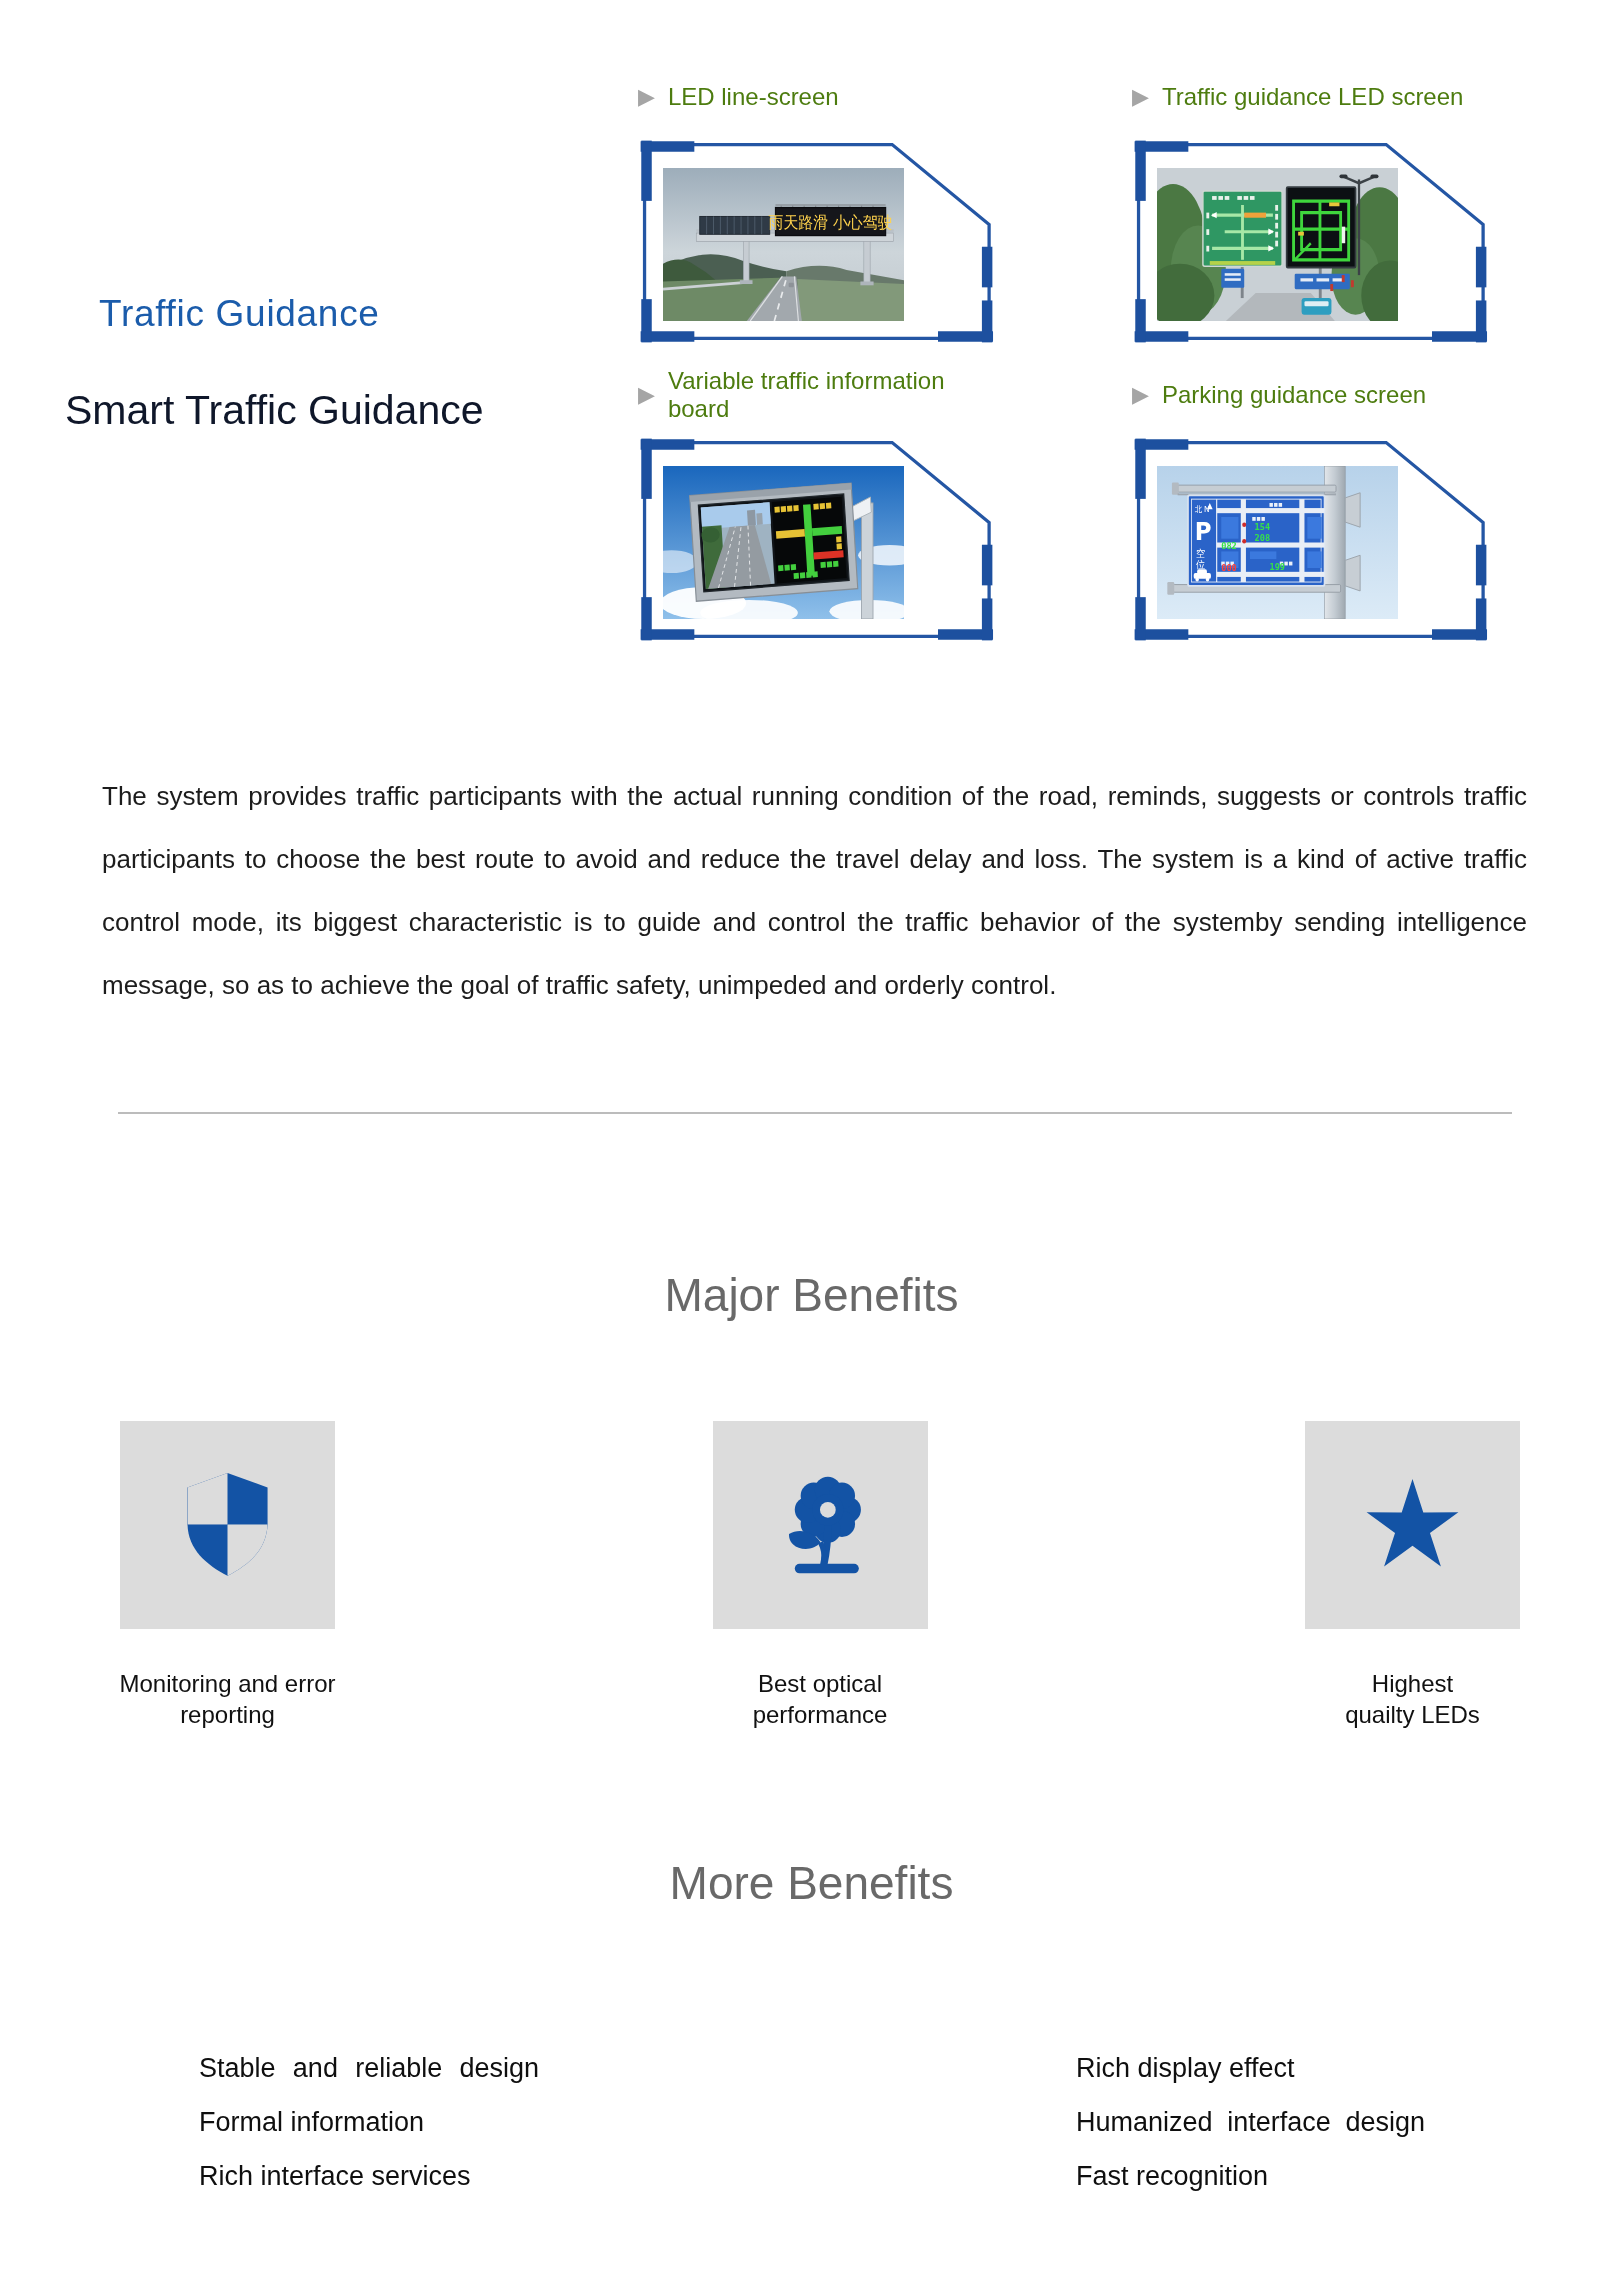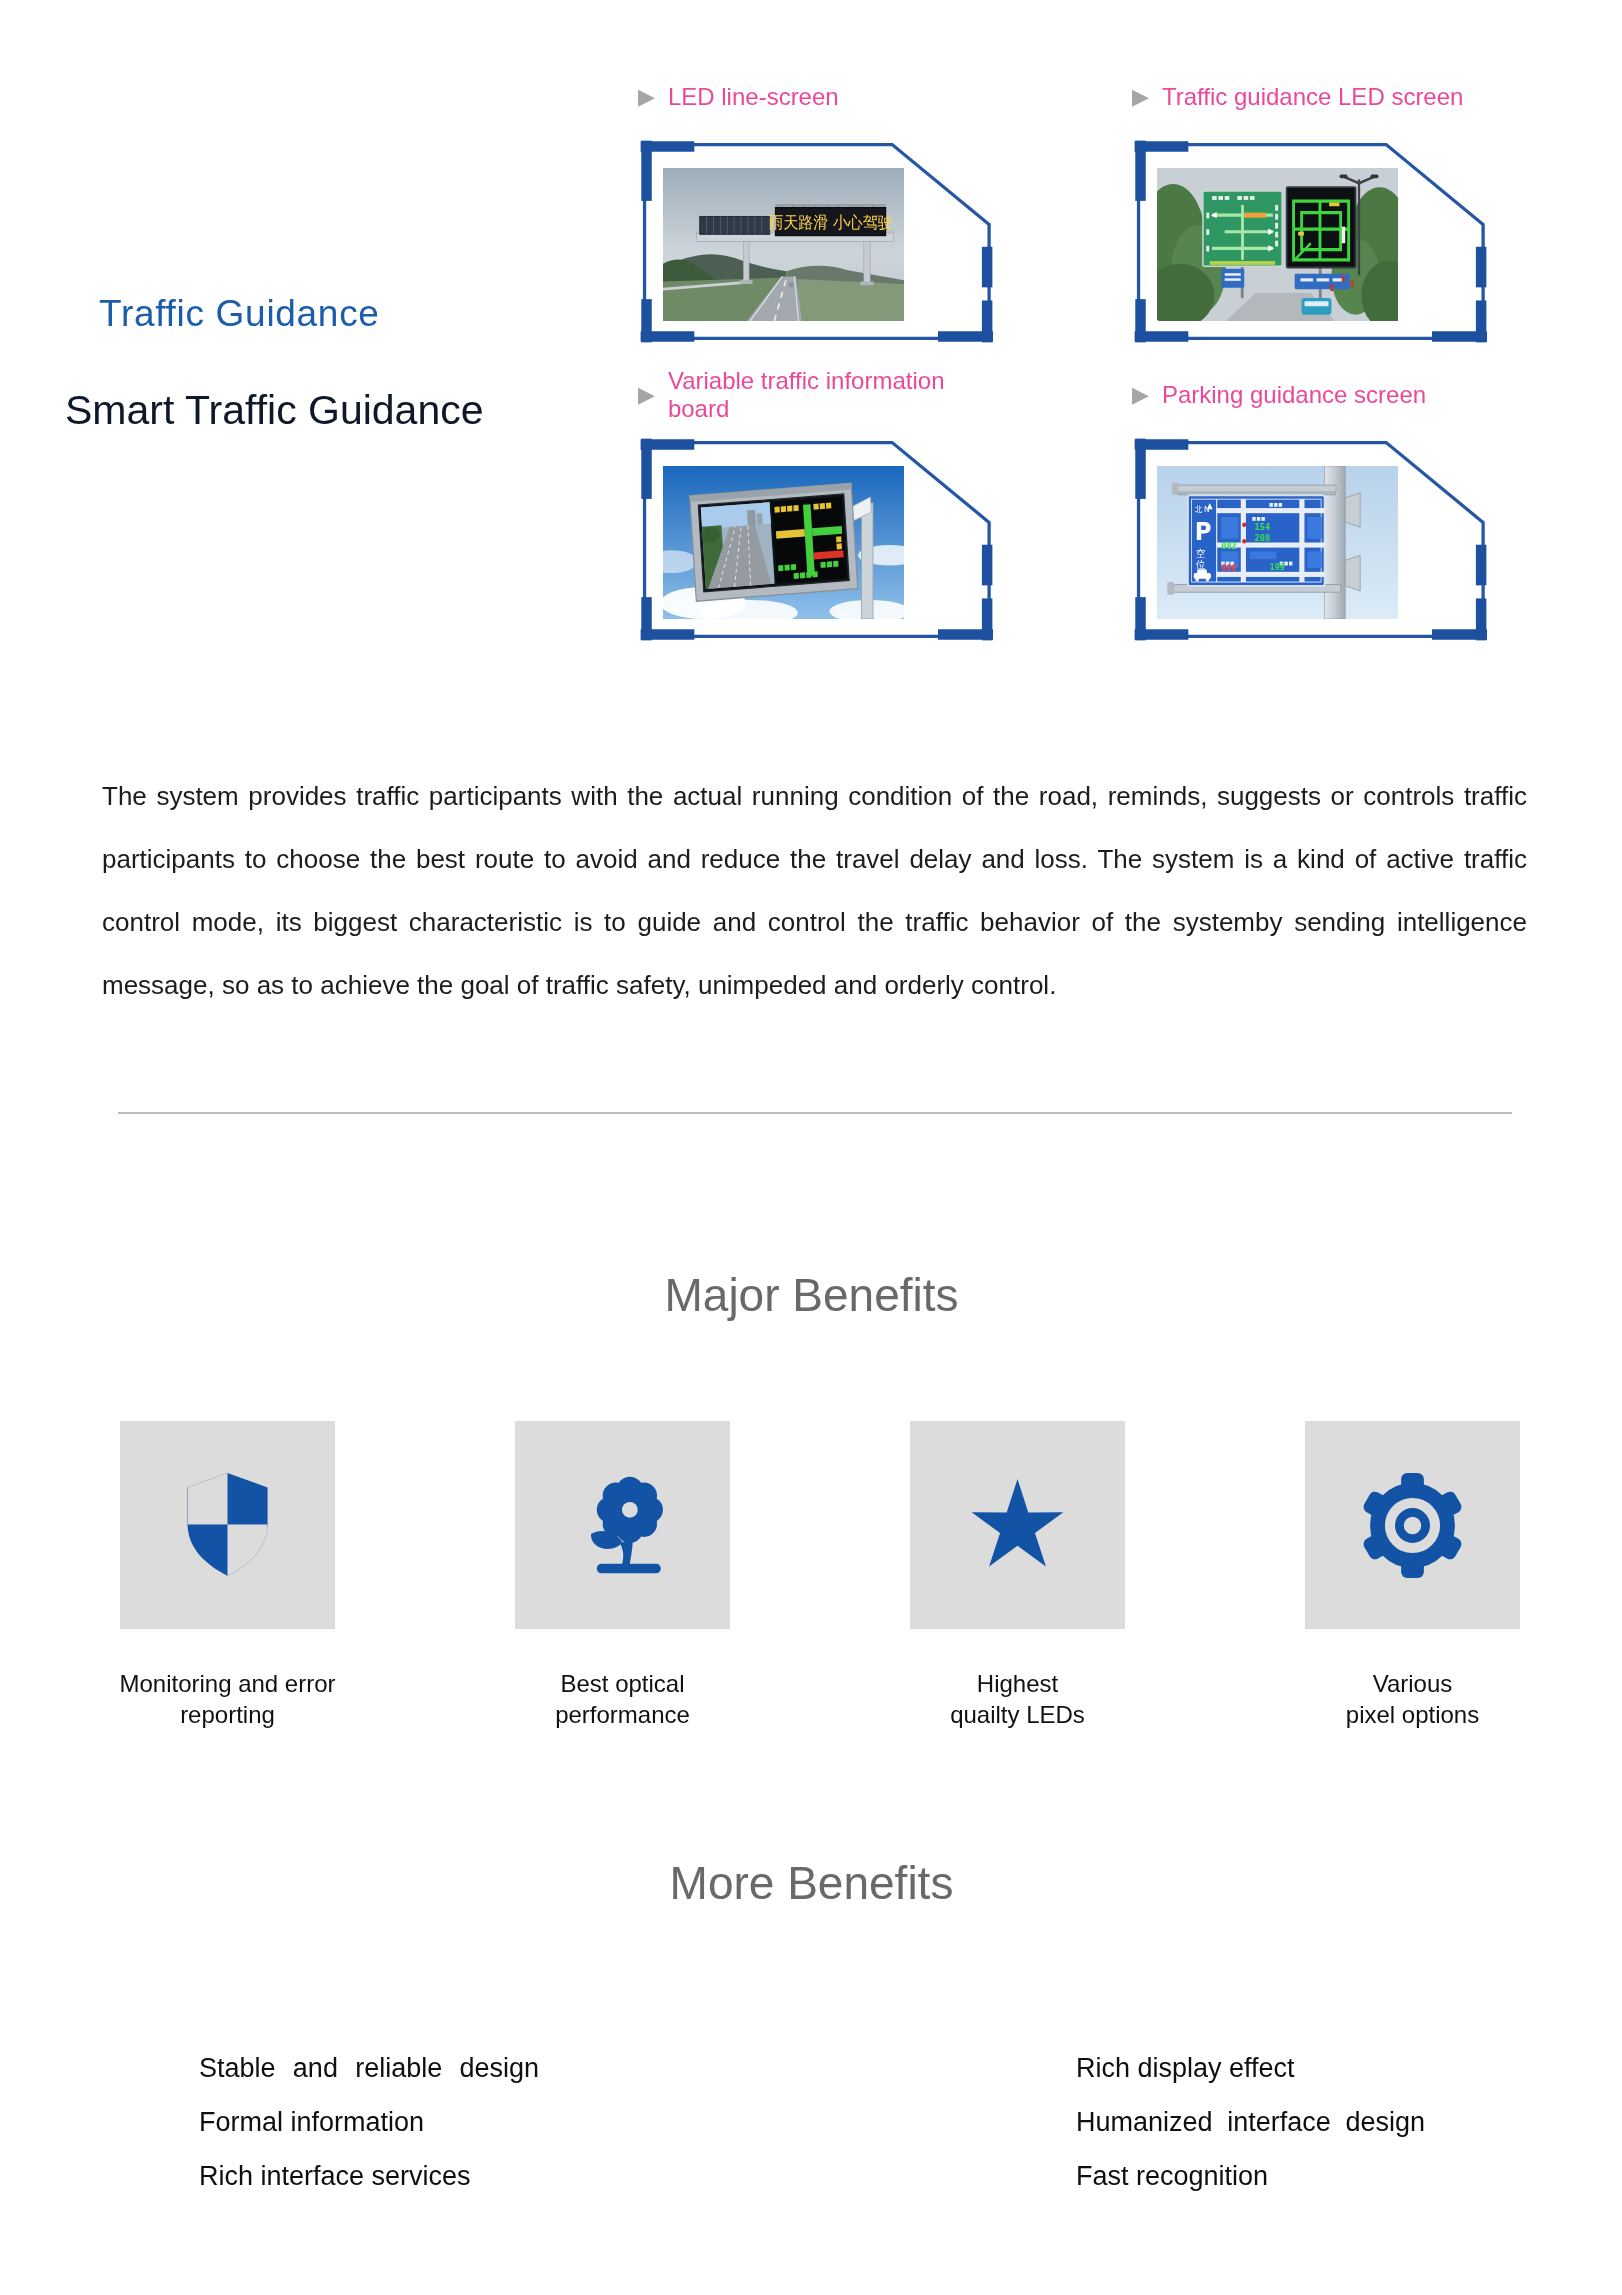--- a/index.html
+++ b/index.html
@@ -10,21 +10,21 @@
   .title{position:absolute;left:99px;top:293px;font-size:37px;color:#1b5cab;letter-spacing:0.7px;}
   .subtitle{position:absolute;left:65px;top:387px;font-size:41px;color:#0f172a;}
 
   
   .gallery{position:absolute;left:638px;top:77px;width:859px;
            display:grid;grid-template-columns:357px 357px;column-gap:137px;}
   .cell{display:flex;flex-direction:column;}
   .cell.row2{margin-top:30px;}
   .plabel{height:39px;display:flex;align-items:center;gap:13px;margin-bottom:22px;}
   .plabel .tri{font-family:"DejaVu Sans",sans-serif;font-size:22px;color:#a5a5a5;line-height:1;}
-  .plabel .ptxt{font-size:24px;color:#ec4899;}
+  .plabel .ptxt{font-size:24px;color:#4d7c0f;}
   .pframe{position:relative;width:357px;height:207px;}
   .pframe svg.frame{position:absolute;left:0;top:0;}
   .photo{position:absolute;left:25px;top:30px;width:241px;height:153px;overflow:hidden;}
   .photo svg{display:block;width:100%;height:100%;}
 
   
   .intro{position:absolute;left:102px;top:739px;width:1425px;font-size:26px;line-height:63px;
          text-align:justify;color:#1c1c1c;}
 
   .divider{position:absolute;left:118px;top:1112px;width:1394px;height:2px;background:#bcbcbc;}
@@ -480,40 +480,20 @@
         <svg width="115" height="106" viewBox="0 0 100 92">
           <polygon fill="#1353a5" points="50,6 59.4,35.1 89.9,35 65.2,52.9 74.7,82 50,64 25.3,82 34.8,52.9 10.1,35 40.6,35.1"></polygon>
         </svg>
       </div>
       <div class="blabel">
         <div>Highest</div>
         <div>quailty LEDs</div>
       </div>
     </div>
 
-    <div class="benefit">
-      <div class="bbox">
-        <svg width="105" height="105" viewBox="0 0 120 120">
-          <g fill="#1353a5">
-            <rect x="47" y="0" width="26" height="24" rx="7"></rect>
-            <rect x="47" y="0" width="26" height="24" rx="7" transform="rotate(60 60 60)"></rect>
-            <rect x="47" y="0" width="26" height="24" rx="7" transform="rotate(120 60 60)"></rect>
-            <rect x="47" y="0" width="26" height="24" rx="7" transform="rotate(180 60 60)"></rect>
-            <rect x="47" y="0" width="26" height="24" rx="7" transform="rotate(240 60 60)"></rect>
-            <rect x="47" y="0" width="26" height="24" rx="7" transform="rotate(300 60 60)"></rect>
-          </g>
-          <circle cx="60" cy="60" r="40" fill="none" stroke="#1353a5" stroke-width="17"></circle>
-          <circle cx="60" cy="60" r="15" fill="#dcdcdc" stroke="#1353a5" stroke-width="10"></circle>
-        </svg>
-      </div>
-      <div class="blabel">
-        <div>Various</div>
-        <div>pixel options</div>
-      </div>
-    </div>
   </div>
 
   <div class="sec-head more">More Benefits</div>
 
   <ul class="mlist left">
     <li>Stable and reliable design</li>
     <li>Formal information</li>
     <li>Rich interface services</li>
   </ul>
   <ul class="mlist right">

